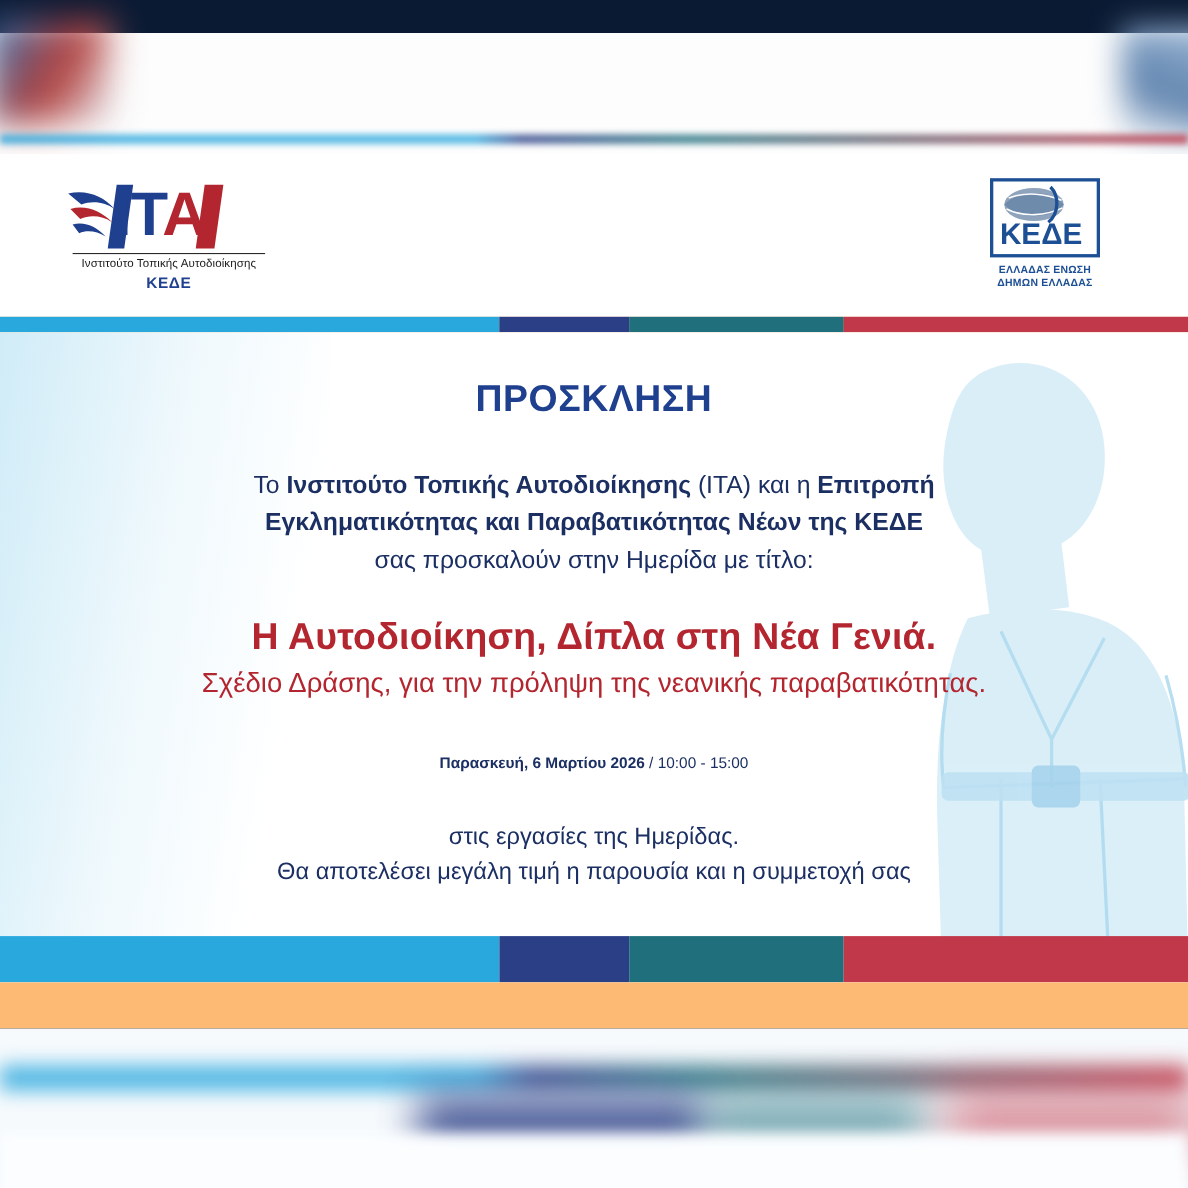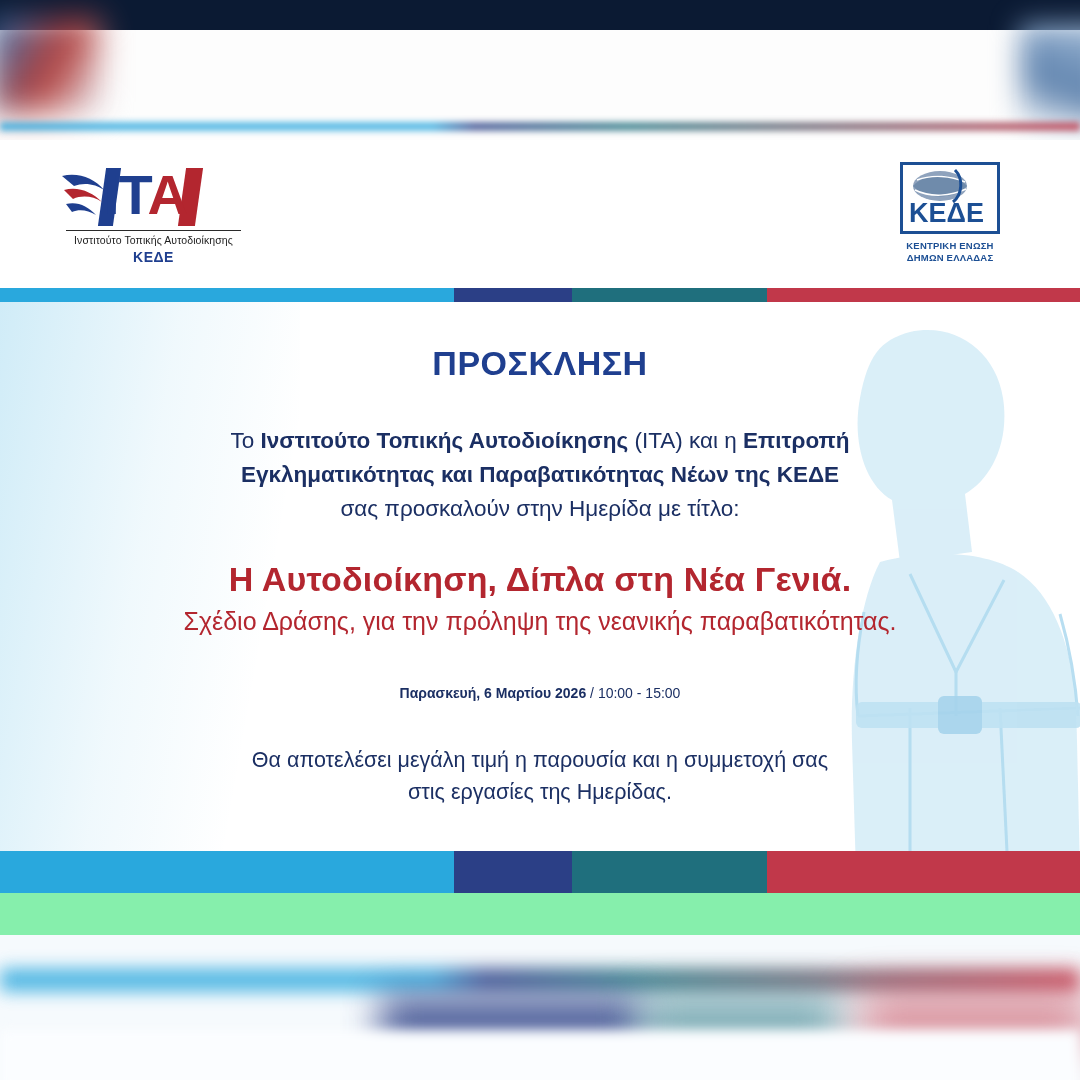--- a/index.html
+++ b/index.html
@@ -75,21 +75,21 @@
     position: absolute; left: 0; top: 95px; width: 1080px; height: 60px;
     background: #fbfdff;
     filter: blur(6px);
   }
 
   
   .card {
     position: absolute;
     left: 0; top: 140px;
     width: 1080px; height: 795px;
-    background: #86efac;
+    background: #fdba74;
     overflow: hidden;
   }
 
   
   .card-header {
     position: relative;
     height: 148px;
     background: #ffffff;
   }
 
@@ -272,21 +272,21 @@
         <svg class="kede-globe" viewBox="0 0 58 36">
           <ellipse cx="29" cy="18" rx="27" ry="15" fill="#8fa3bd"></ellipse>
           <path d="M2 18 C14 4 44 4 56 18 C44 32 14 32 2 18 Z" fill="#6f8bab"></path>
           <path d="M6 12 C22 6 40 8 54 14" stroke="#ffffff" stroke-width="1.4" fill="none"></path>
           <path d="M4 22 C20 30 40 28 55 21" stroke="#ffffff" stroke-width="1.4" fill="none"></path>
           <path d="M44 2 C52 10 52 26 42 34" stroke="#1c4f94" stroke-width="3" fill="none"></path>
         </svg>
         <div class="kede-text">ΚΕΔΕ</div>
       </div>
       <div class="kede-sub">
-        <div>ΚΕΝΤΡΙΚΗ ΕΝΩΣΗ</div>
+        <div>ΕΛΛΑΔΑΣ ΕΝΩΣΗ</div>
         <div>ΔΗΜΩΝ ΕΛΛΑΔΑΣ</div>
       </div>
     </div>
   </div>
 
   <div class="color-bar">
     <div class="cb1"></div>
     <div class="cb2"></div>
     <div class="cb3"></div>
     <div class="cb4"></div>
@@ -325,22 +325,22 @@
       </div>
       <div class="intro-3">σας προσκαλούν στην Ημερίδα με τίτλο:</div>
 
       <div class="main-title">Η Αυτοδιοίκηση, Δίπλα στη Νέα Γενιά.</div>
       <div class="sub-title">Σχέδιο Δράσης, για την πρόληψη της νεανικής παραβατικότητας.</div>
 
       <div class="venue-date">
         <b>Παρασκευή, 6 Μαρτίου 2026</b><span> / </span><span>10:00 - 15:00</span>
       </div>
 
+      <div class="closing">στις εργασίες της Ημερίδας.</div>
       <div class="closing">Θα αποτελέσει μεγάλη τιμή η παρουσία και η συμμετοχή σας</div>
-      <div class="closing">στις εργασίες της Ημερίδας.</div>
     </div>
 
     <div class="card-footer-bar">
       <div class="fb1"></div>
       <div class="fb2"></div>
       <div class="fb3"></div>
       <div class="fb4"></div>
     </div>
   </div>
 </div>

